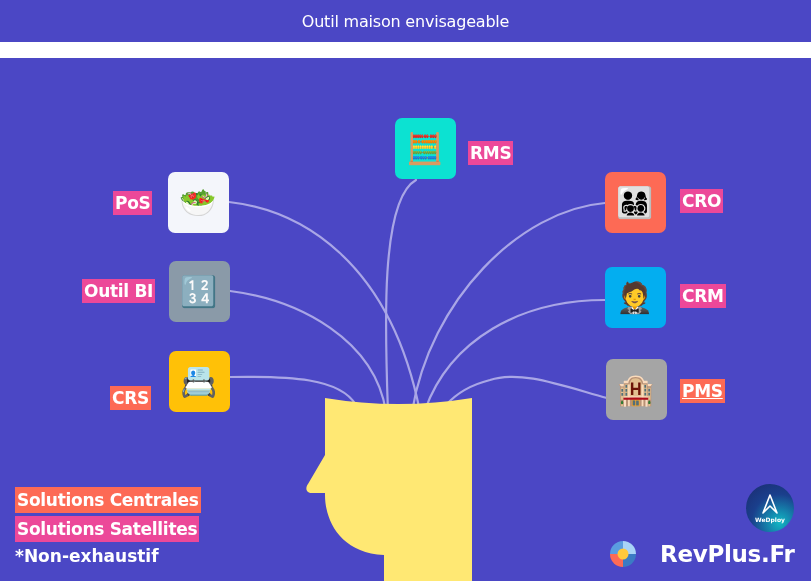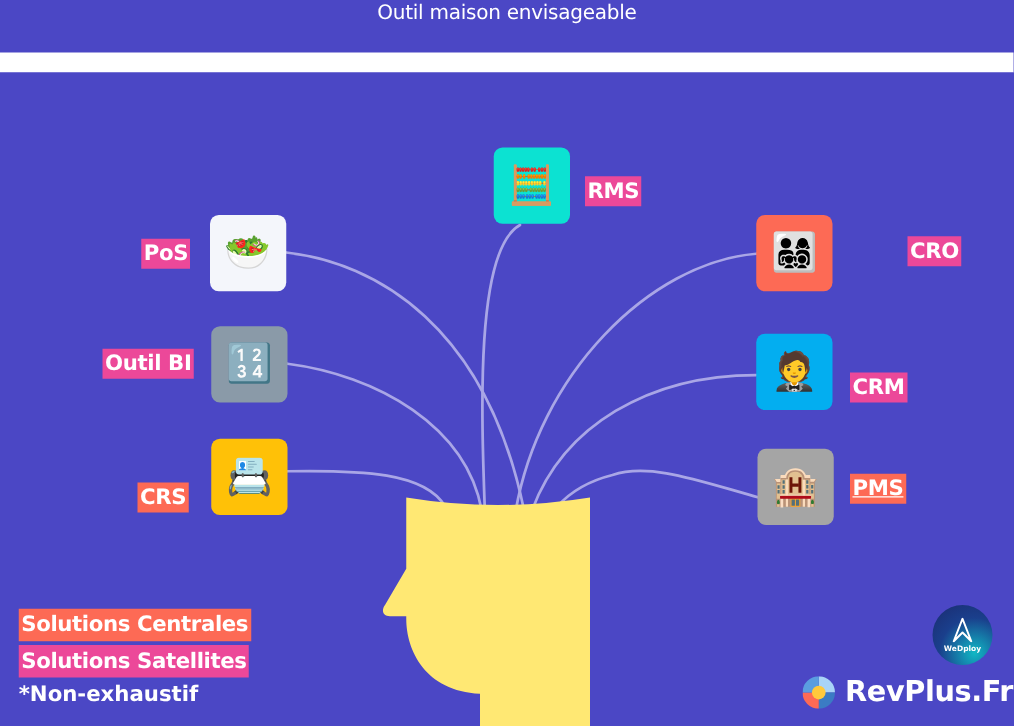--- a/index.html
+++ b/index.html
@@ -1,21 +1,21 @@
 <!DOCTYPE html>
 <html><head>
   <meta charset="utf-8">
   <style>
     * { box-sizing: border-box; margin: 0; padding: 0; }
     html, body { width: 811px; height: 581px; overflow: hidden; background: #4b47c5; }
     body { font-family: "DejaVu Sans", sans-serif; position: relative; }
     .title-bar {
       position: absolute; left: 0; top: 0; width: 811px; height: 42px;
       background: #4b47c5; color: #fff; font-size: 16px; font-weight: 500;
-      display: flex; justify-content: center;
+      display: flex; align-items: center; justify-content: center;
       letter-spacing: -0.2px;
     }
     .white-strip { position: absolute; left: 0; top: 42px; width: 811px; height: 16px; background: #ffffff; }
     .stage { position: absolute; left: 0; top: 58px; width: 811px; height: 523px; background: #4b47c5; }
     svg.lines { position: absolute; left: 0; top: 0; width: 811px; height: 581px; }
     .tile {
       position: absolute; width: 61px; height: 61px; border-radius: 7px;
       display: flex; align-items: center; justify-content: center;
     }
     .tile .glyph { font-size: 30px; line-height: 1; }
@@ -23,21 +23,21 @@
       position: absolute; color: #fff; font-weight: bold; font-size: 17px;
       padding: 1px 2px; line-height: 22px; letter-spacing: -0.3px;
     }
     .central { background: #fd6a55; }
     .satellite { background: #ec4899; }
     .legend-item {
       position: absolute; left: 15px; color: #fff; font-weight: bold; font-size: 17px;
       padding: 0 2px; line-height: 26px; letter-spacing: -0.3px;
     }
     .note { position: absolute; left: 15px; top: 546px; color: #fff; font-weight: bold; font-size: 17px; }
-    .brand { position: absolute; left: 642px; top: 541px; display: flex; align-items: center; gap: 8px; }
+    .brand { position: absolute; left: 610px; top: 541px; display: flex; align-items: center; gap: 24px; }
     .brand-text { color: #fff; font-weight: bold; font-size: 23px; letter-spacing: -0.3px; }
     .wedploy {
       position: absolute; left: 746px; top: 484px; width: 48px; height: 48px; border-radius: 50%;
       background: radial-gradient(circle at 70% 80%, #10b8c4 0%, #1a3f8c 55%, #1b2a6e 100%);
       display: flex; flex-direction: column; align-items: center; justify-content: center;
     }
     .wedploy-text { color: #fff; font-size: 6px; font-weight: bold; margin-top: 2px; }
   </style>
 </head>
 <body>
@@ -87,26 +87,26 @@
 <div class="label satellite" style="left:82px; top:279px;text-align:center;">Outil BI</div>
 
 <div class="tile" style="left:169px; top:351px; background:#ffc107;">
   <span class="glyph">📇</span>
 </div>
 <div class="label central" style="left:110px; top:386px;">CRS</div>
 
 <div class="tile" style="left:605px; top:172px; background:#fd6a55;">
   <span class="glyph">👨‍👩‍👧‍👦</span>
 </div>
-<div class="label satellite" style="left:680px; top:189px;margin-left:46px;">CRO</div>
+<div class="label satellite" style="left:680px; top:189px;">CRO</div>
 
 <div class="tile" style="left:605px; top:267px; background:#03aef0;">
   <span class="glyph">🤵</span>
 </div>
-<div class="label satellite" style="left:680px; top:298px;">CRM</div>
+<div class="label satellite" style="left:680px; top:284px;">CRM</div>
 
 <div class="tile" style="left:606px; top:359px; background:#a5a5a5;">
   <span class="glyph">🏨</span>
 </div>
 <div class="label central" style="left:680px; top:379px;text-decoration:underline;">PMS</div>
 
 <div class="legend-item central" style="top:487px;">Solutions Centrales</div>
 <div class="legend-item satellite" style="top:516px;">Solutions Satellites</div>
 <div class="note">*Non-exhaustif</div>
 

